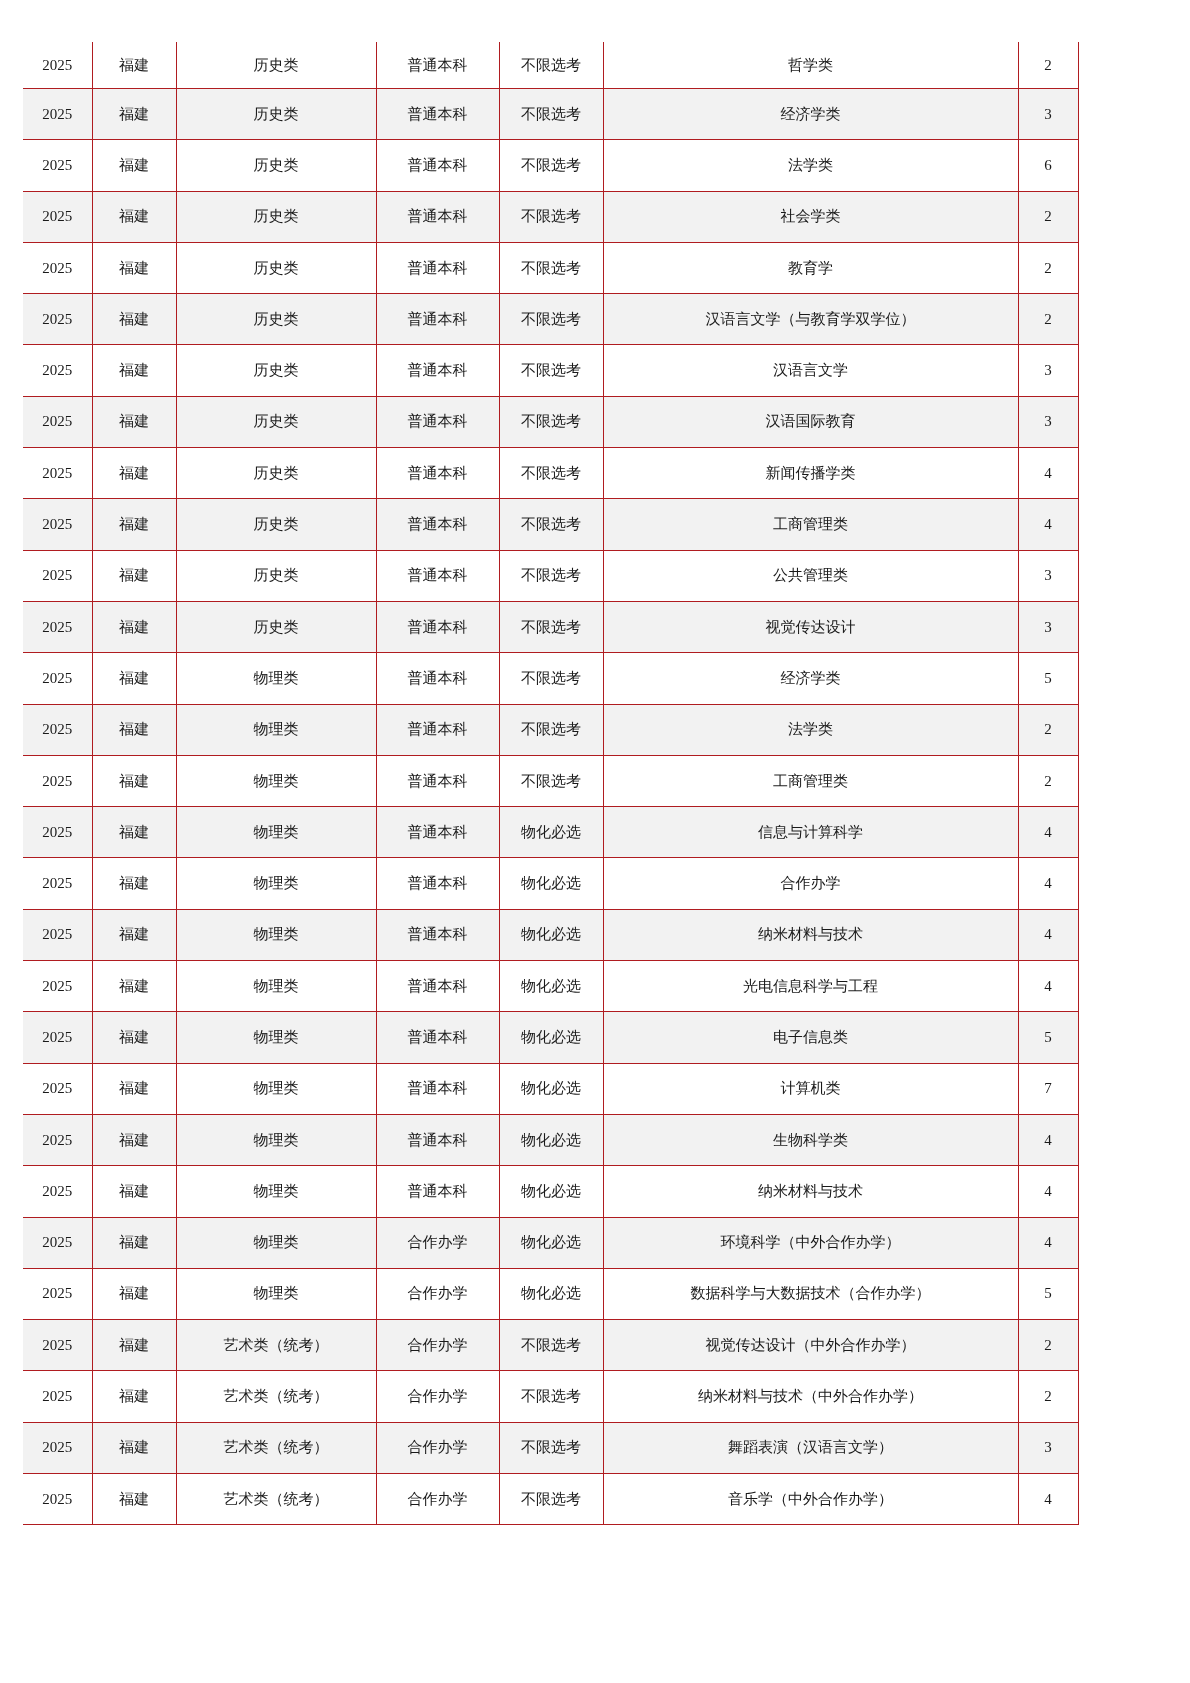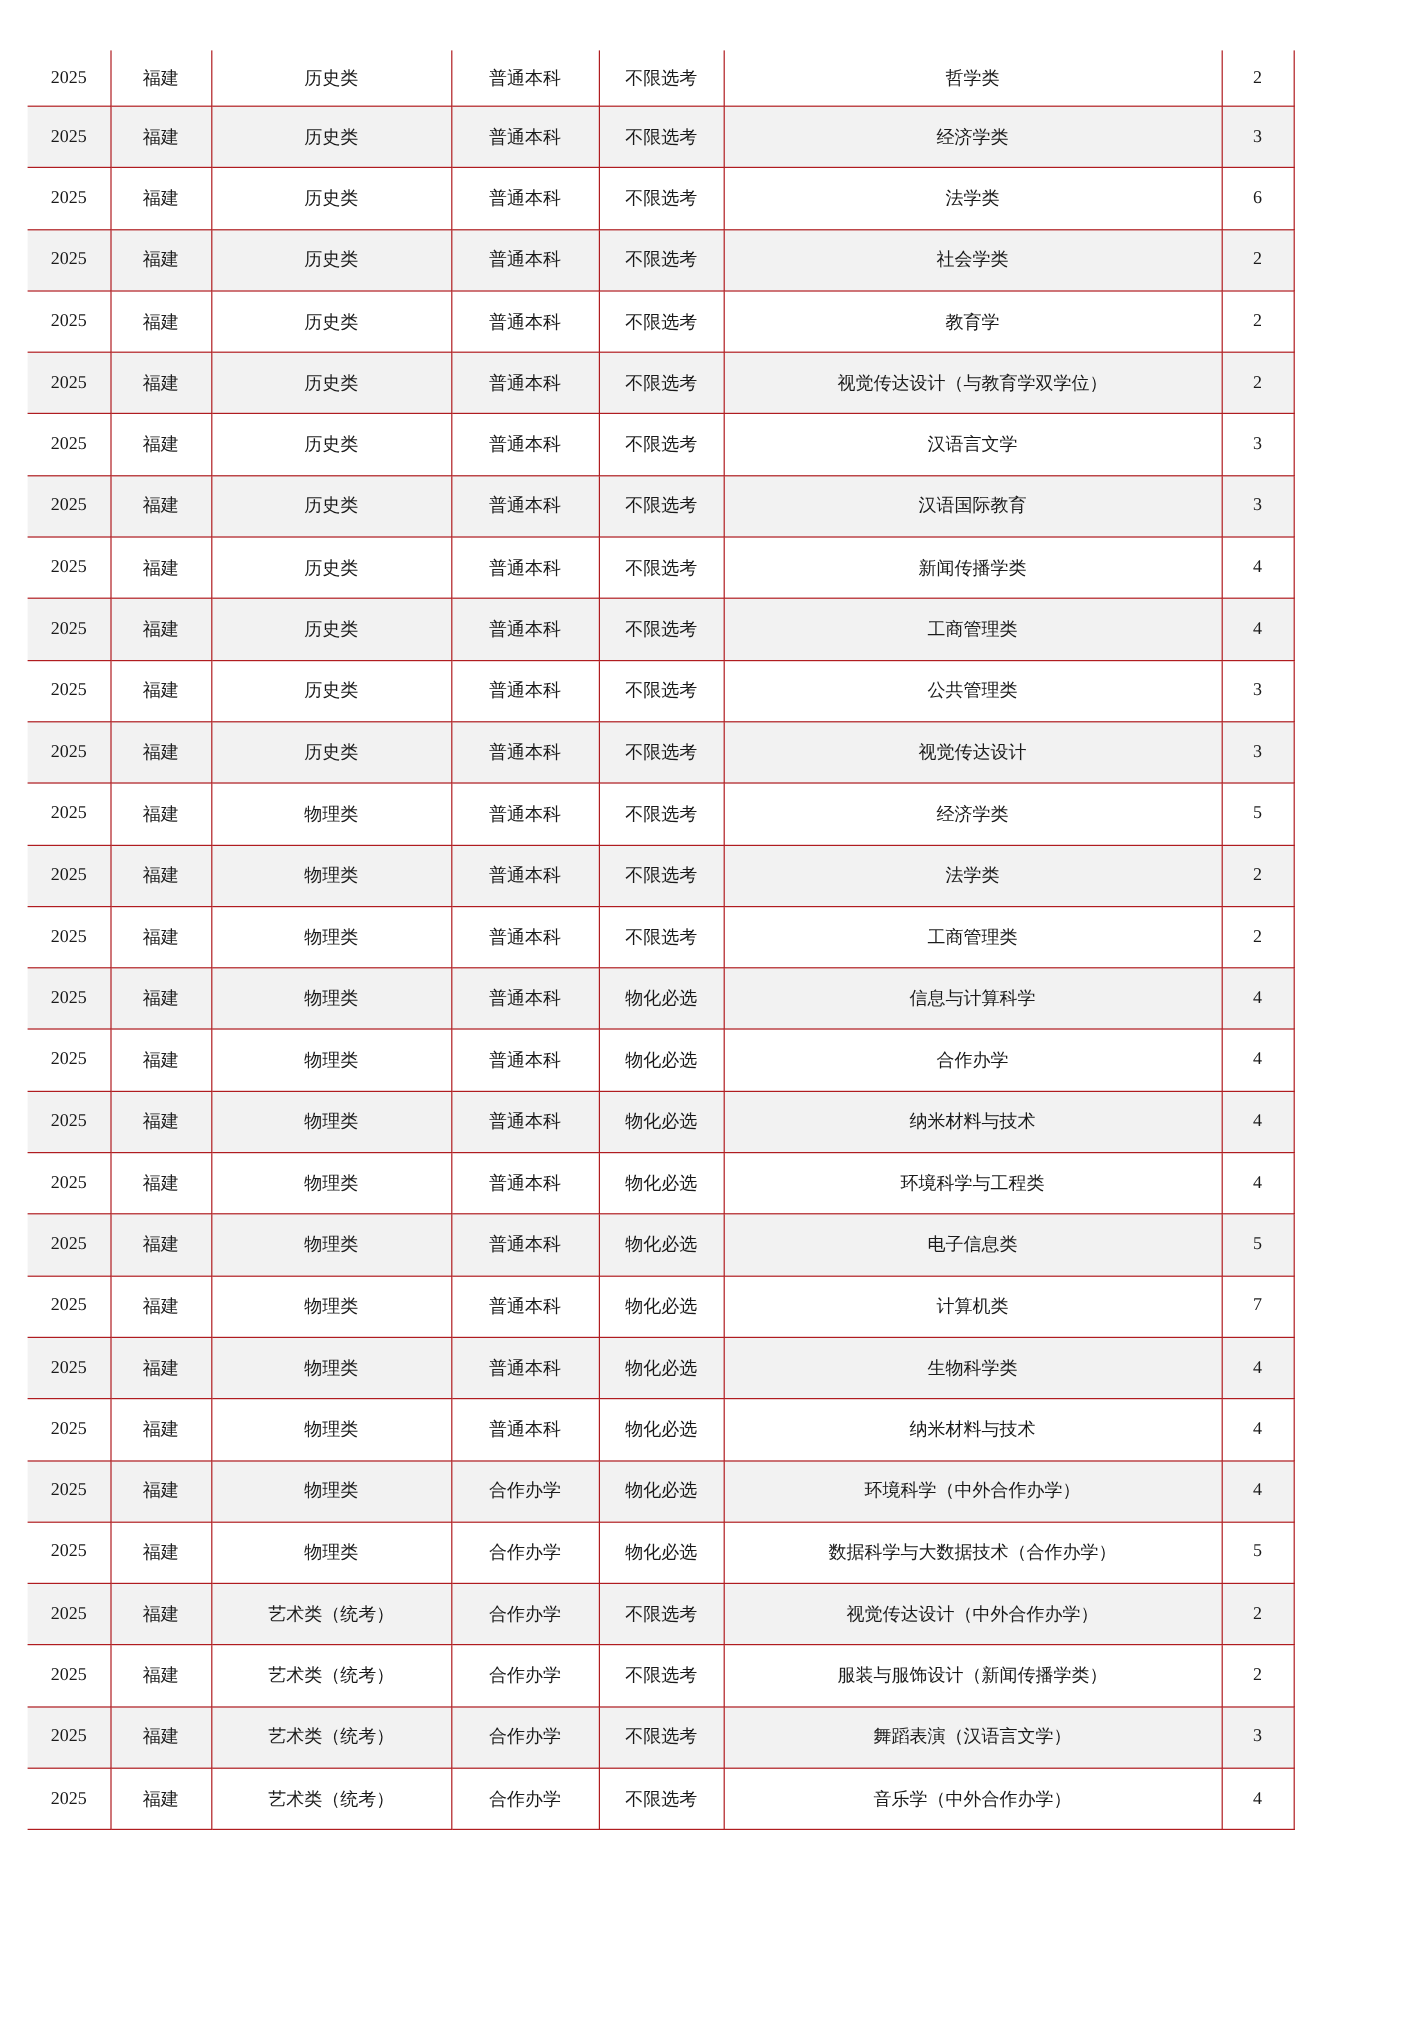--- a/index.html
+++ b/index.html
@@ -73,21 +73,21 @@
           <td>不限选考</td>
           <td>教育学</td>
           <td>2</td>
         </tr>
         <tr class="alt">
           <td>2025</td>
           <td>福建</td>
           <td>历史类</td>
           <td>普通本科</td>
           <td>不限选考</td>
-          <td>视觉传达设计（与教育学双学位）</td>
+          <td>汉语言文学（与教育学双学位）</td>
           <td>2</td>
         </tr>
         <tr>
           <td>2025</td>
           <td>福建</td>
           <td>历史类</td>
           <td>普通本科</td>
           <td>不限选考</td>
           <td>汉语言文学</td>
           <td>3</td>
@@ -190,21 +190,21 @@
           <td>物化必选</td>
           <td>纳米材料与技术</td>
           <td>4</td>
         </tr>
         <tr>
           <td>2025</td>
           <td>福建</td>
           <td>物理类</td>
           <td>普通本科</td>
           <td>物化必选</td>
-          <td>环境科学与工程类</td>
+          <td>光电信息科学与工程</td>
           <td>4</td>
         </tr>
         <tr class="alt">
           <td>2025</td>
           <td>福建</td>
           <td>物理类</td>
           <td>普通本科</td>
           <td>物化必选</td>
           <td>电子信息类</td>
           <td>5</td>
@@ -262,21 +262,21 @@
           <td>不限选考</td>
           <td>视觉传达设计（中外合作办学）</td>
           <td>2</td>
         </tr>
         <tr>
           <td>2025</td>
           <td>福建</td>
           <td>艺术类（统考）</td>
           <td>合作办学</td>
           <td>不限选考</td>
-          <td>服装与服饰设计（新闻传播学类）</td>
+          <td>纳米材料与技术（中外合作办学）</td>
           <td>2</td>
         </tr>
         <tr class="alt">
           <td>2025</td>
           <td>福建</td>
           <td>艺术类（统考）</td>
           <td>合作办学</td>
           <td>不限选考</td>
           <td>舞蹈表演（汉语言文学）</td>
           <td>3</td>

